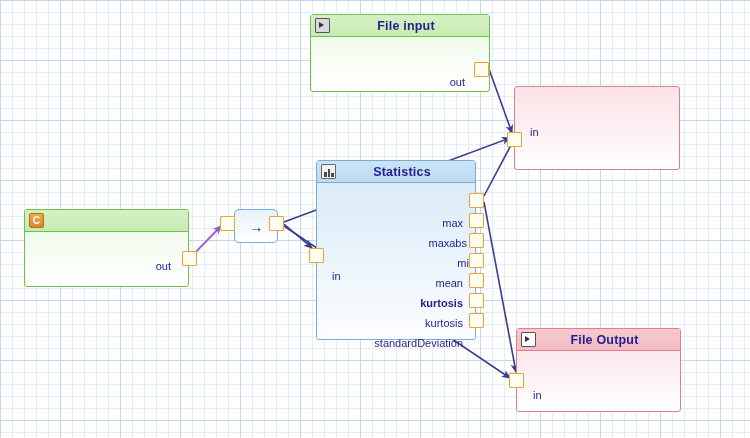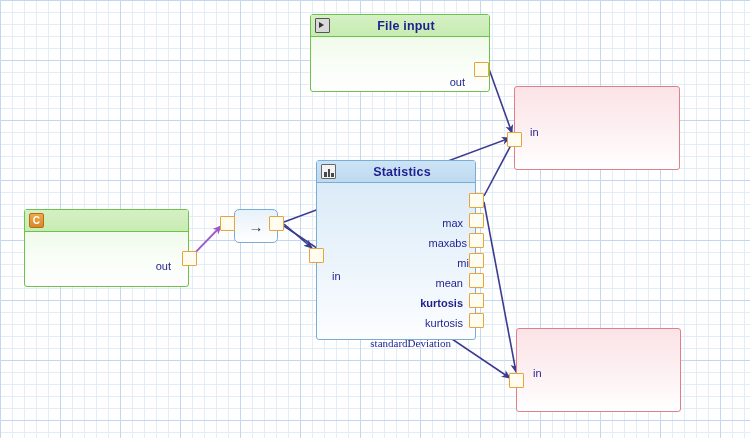--- a/index.html
+++ b/index.html
@@ -140,21 +140,21 @@
     </div>
     <div class="body" style="height:157px;">
       <span class="plabel" style="left:15px;top:88px;">in</span>
 
       <span class="plabel r" style="right:12px;top:35px;">max</span>
       <span class="plabel r" style="right:8px;top:55px;">maxabs</span>
       <span class="plabel r" style="right:0;top:75px;">min</span>
       <span class="plabel r" style="right:12px;top:95px;">mean</span>
       <span class="plabel r" style="right:12px;top:115px;font-weight:bold;">kurtosis</span>
       <span class="plabel r" style="right:12px;top:135px;">kurtosis</span>
-      <span class="plabel r" style="right:24px;top:155px;font-family:Liberation Serif, serif;">standardDeviation</span>
+      <span class="plabel r" style="right:12px;top:155px;">standardDeviation</span>
     </div>
   </div>
   <div class="port" style="left:309px;top:248px;"></div>
   <div class="port" style="left:469px;top:193px;"></div>
   <div class="port" style="left:469px;top:213px;"></div>
   <div class="port" style="left:469px;top:233px;"></div>
   <div class="port" style="left:469px;top:253px;"></div>
   <div class="port" style="left:469px;top:273px;"></div>
   <div class="port" style="left:469px;top:293px;"></div>
   <div class="port" style="left:469px;top:313px;"></div>
@@ -163,20 +163,24 @@
     <div class="hdr" style="justify-content:flex-start;padding-left:26px;">
       <span class="ico ico-c">C</span>
     </div>
     <div class="body" style="height:55px;">
       <span class="plabel r" style="right:17px;top:29px;">out</span>
     </div>
   </div>
   <div class="port" style="left:182px;top:251px;"></div>
 
   <div class="node n-red" style="left:516px;top:328px;width:165px;height:84px;">
+    <div class="hdr">
+      <span class="ico ico-out"></span>
+      <span>File Output</span>
+    </div>
     <div class="body" style="height:61px;">
       <span class="plabel" style="left:16px;top:39px;">in</span>
     </div>
   </div>
   <div class="port" style="left:509px;top:373px;"></div>
 
   <div class="node n-relay" style="left:234px;top:209px;width:44px;height:34px;">
     <span class="glyph">→</span>
   </div>
   <div class="port" style="left:220px;top:216px;"></div>

